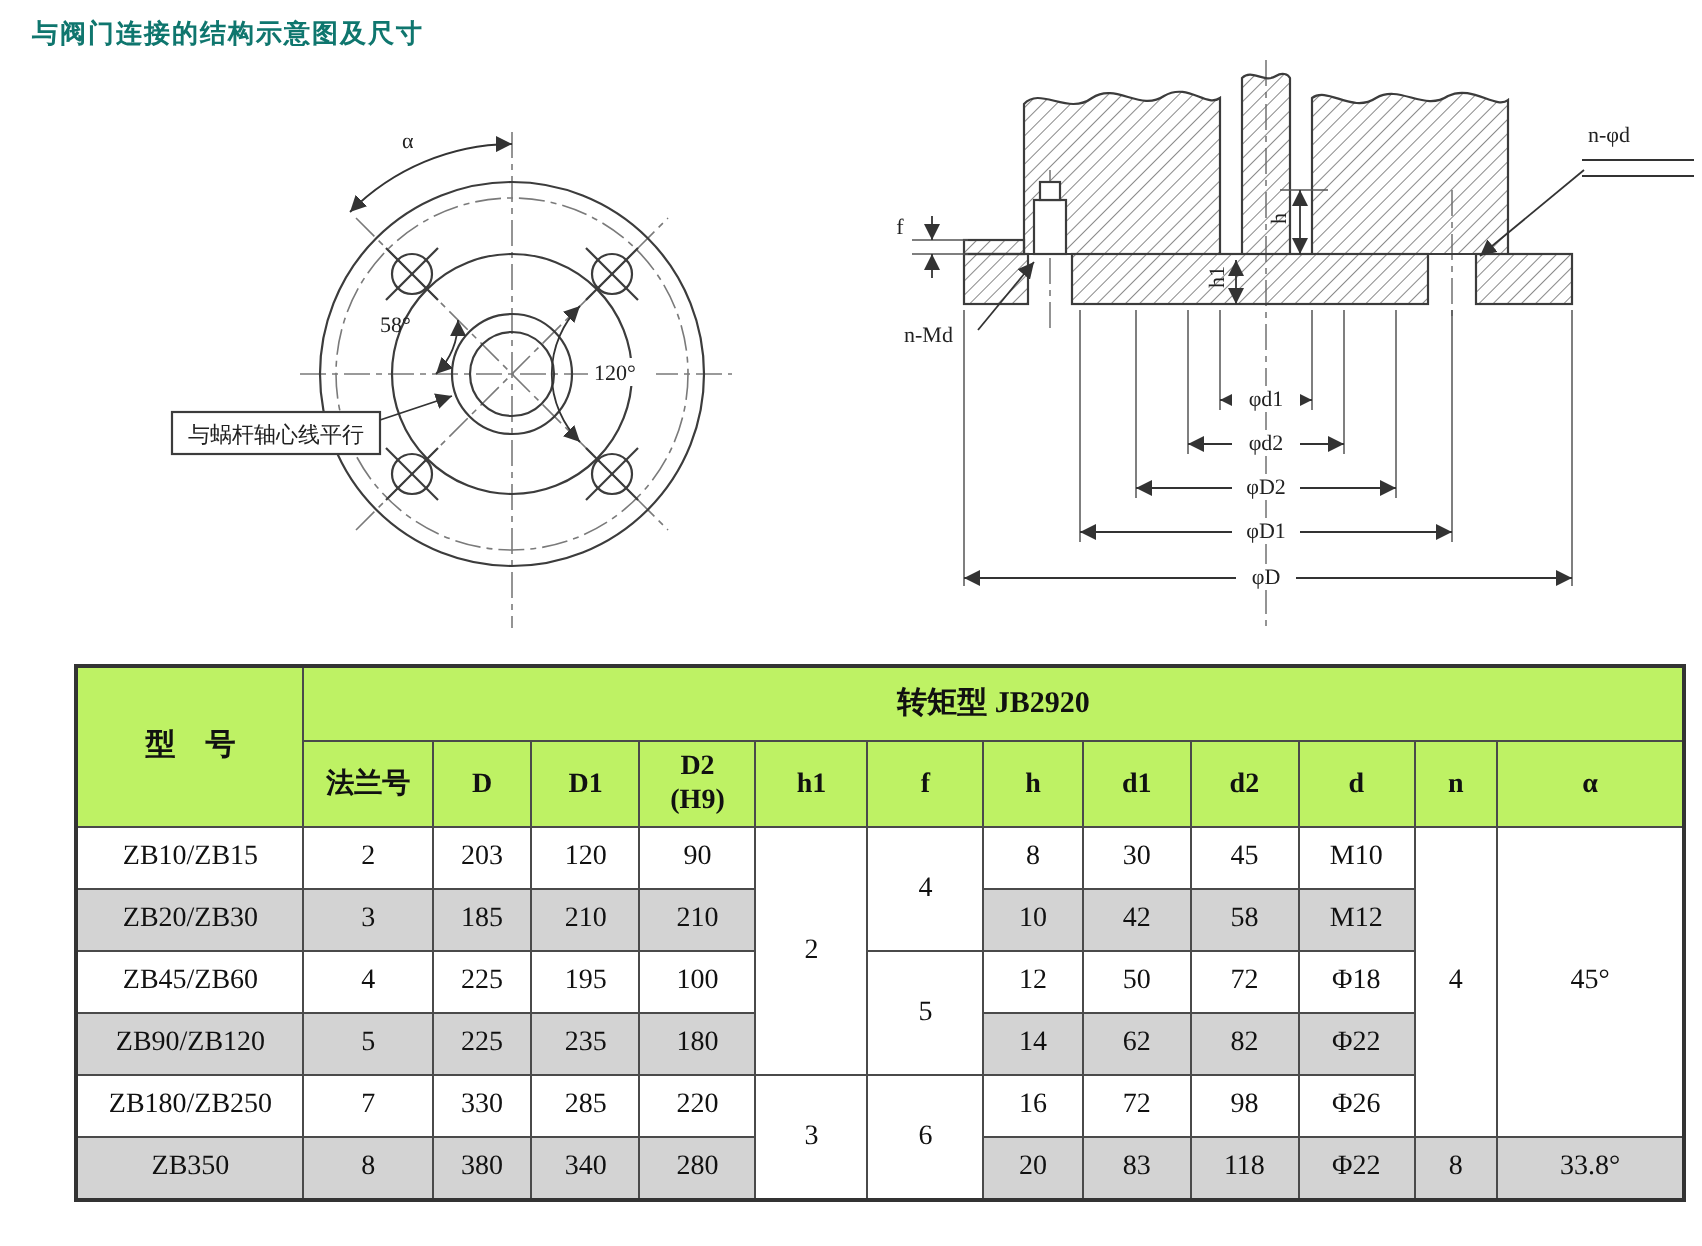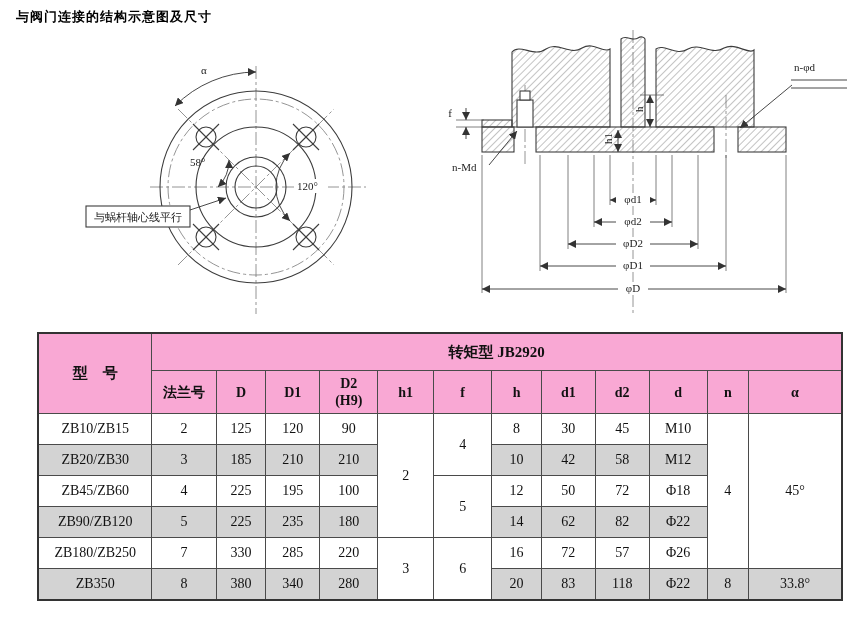--- a/index.html
+++ b/index.html
@@ -1,36 +1,36 @@
 <!DOCTYPE html>
 <html><head>
 <meta charset="utf-8">
 <style>
   html,body{margin:0;padding:0;background:#fff;width:851px;height:623px;overflow:hidden;
             font-family:"Liberation Sans",sans-serif;}
   .page{position:relative;width:851px;height:623px;background:#fff;}
-  .title{position:absolute;left:16px;top:8px;font-size:13px;font-weight:bold;color:#000000;
+  .title{position:absolute;left:16px;top:8px;font-size:13px;font-weight:bold;color:#0f766e;
          letter-spacing:1px;}
   svg.drawings{position:absolute;left:0;top:0;}
   .cl{stroke:#7a7a7a;stroke-width:0.8;stroke-dasharray:13 3 3 3;fill:none;}
   .dimtxt{font:11px "Liberation Serif",serif;fill:#222;stroke:none;}
   .notetxt{font:11px "Liberation Sans",sans-serif;fill:#222;stroke:none;}
   .dim{stroke:#333;stroke-width:0.9;fill:none;}
   .ext{stroke:#555;stroke-width:0.75;fill:none;}
   .part{stroke:#3c3c3c;stroke-width:1.1;fill:url(#hatch);}
   .partw{stroke:#3c3c3c;stroke-width:1.1;fill:#fff;}
   .outline{stroke:#3c3c3c;stroke-width:1.1;fill:none;}
   .lbl-bg{fill:#fff;stroke:none;}
 
   table.spec-table{position:absolute;left:37px;top:332px;width:806px;border-collapse:collapse;
         table-layout:fixed;font-family:"Liberation Serif",serif;font-size:14px;color:#111;}
   .spec-table td,.spec-table th{border:1px solid #4a4a4a;text-align:center;vertical-align:middle;
         padding:0;background:#fff;}
   .spec-table{border:2px solid #333;}
-  .spec-table th{font-weight:bold;background:#f9a8d4;white-space:pre-line;line-height:17px;}
+  .spec-table th{font-weight:bold;background:#bef264;white-space:pre-line;line-height:17px;}
   .spec-table tr.hrow1 th{height:36px;font-size:15px;}
   .spec-table tr.hrow2 th{height:42px;}
   .spec-table tr.drow td{height:30px;}
   .spec-table tr.shade td{background:#d3d3d3;}
   .spec-table td.span{background:#fff;}
 </style>
 </head>
 <body>
 
 <div class="page">
@@ -197,21 +197,21 @@
         <th>d1</th>
         <th>d2</th>
         <th>d</th>
         <th>n</th>
         <th>α</th>
       </tr>
 
       <tr class="drow">
         <td>ZB10/ZB15</td>
         <td>2</td>
-        <td>125</td>
+        <td>203</td>
         <td>120</td>
         <td>90</td>
         <td rowspan="4" class="span">2</td>
         <td rowspan="2" class="span">4</td>
         <td>8</td>
         <td>30</td>
         <td>45</td>
         <td>M10</td>
         <td rowspan="5" class="span">4</td>
         <td rowspan="5" class="span">45°</td>
@@ -257,21 +257,21 @@
       <tr class="drow">
         <td>ZB180/ZB250</td>
         <td>7</td>
         <td>330</td>
         <td>285</td>
         <td>220</td>
         <td rowspan="2" class="span">3</td>
         <td rowspan="2" class="span">6</td>
         <td>16</td>
         <td>72</td>
-        <td>57</td>
+        <td>98</td>
         <td>Φ26</td>
       </tr>
 
       <tr class="drow shade">
         <td>ZB350</td>
         <td>8</td>
         <td>380</td>
         <td>340</td>
         <td>280</td>
         <td>20</td>

